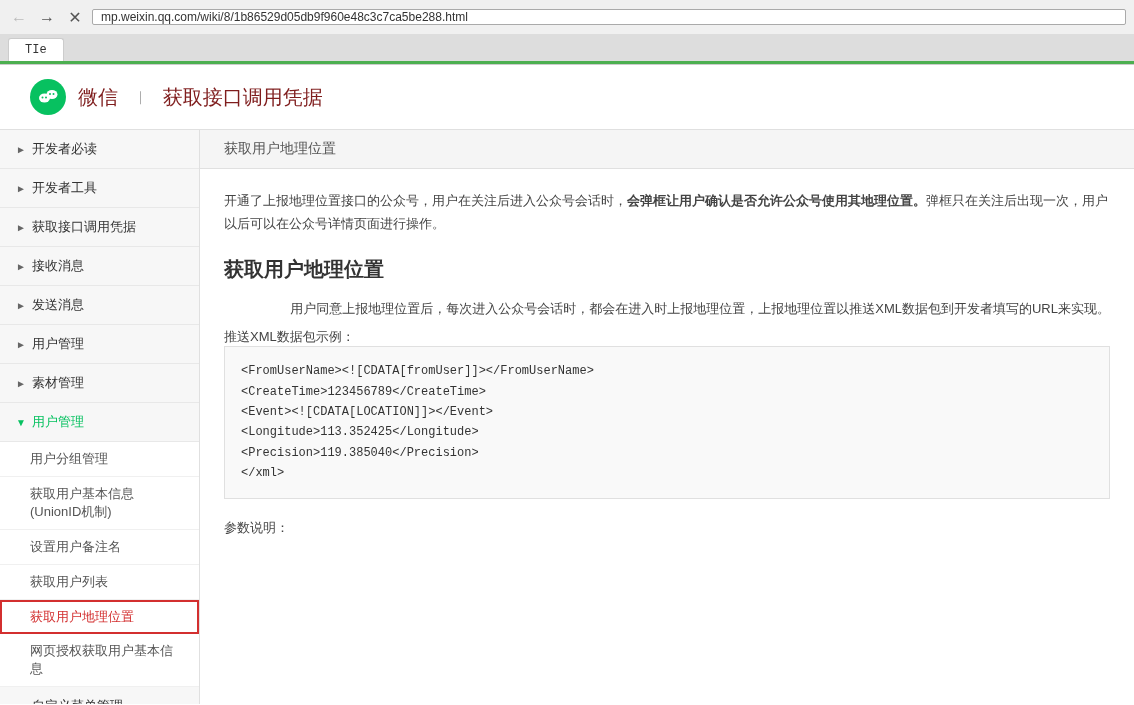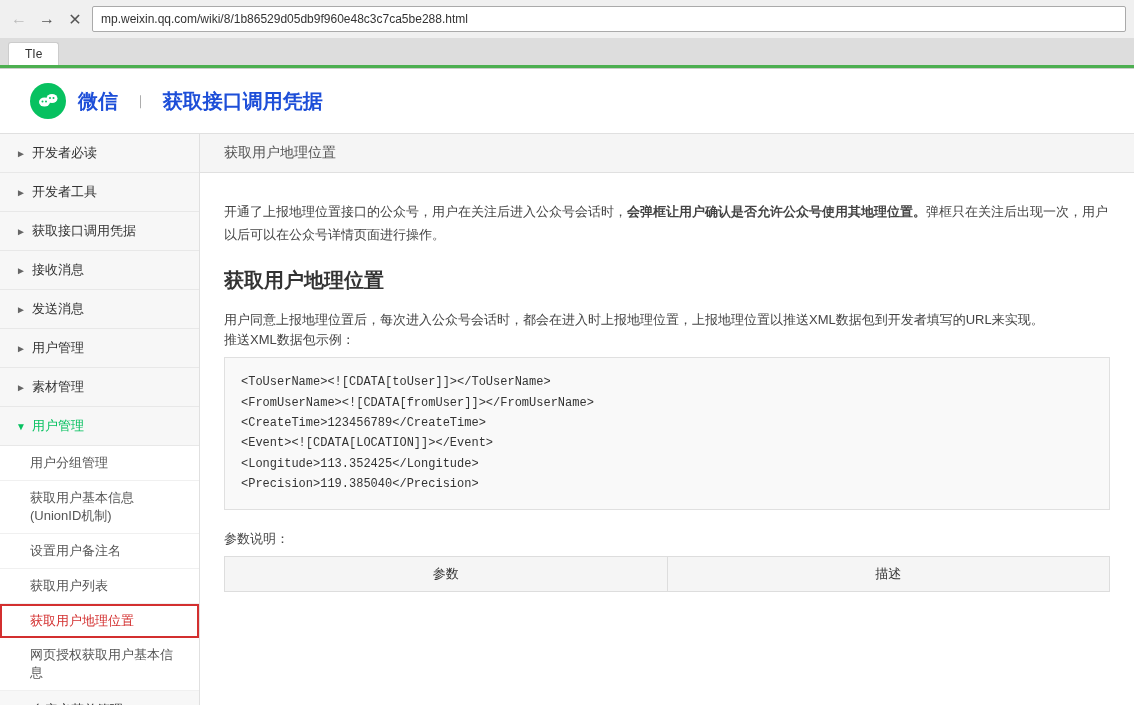--- a/index.html
+++ b/index.html
@@ -3,51 +3,51 @@
   <meta charset="utf-8">
   <style>
     * { margin: 0; padding: 0; box-sizing: border-box; }
     body { font-family: "Microsoft YaHei", "SimHei", Arial, sans-serif; font-size: 13px; background: #fff; color: #333; width: 1134px; height: 705px; overflow: hidden; }
 
     
     .browser-chrome { background: #f0f0f0; border-bottom: 1px solid #ccc; }
     .browser-toolbar { display: flex; align-items: center; padding: 6px 8px; gap: 6px; background: #f0f0f0; }
     .nav-btn { width: 22px; height: 22px; border: none; background: none; cursor: pointer; display: flex; align-items: center; justify-content: center; color: #555; font-size: 16px; }
     .nav-btn.disabled { color: #bbb; cursor: default; }
-    .address-bar { flex: 1; height: 26px; border: 1px solid #aaa; border-radius: 2px; padding: 0 8px; font-size: 12px; color: #333; background: #fff; }
-    .tab-bar { display: flex; align-items: flex-end; padding: 4px 8px 0; background: #ddd; }
+    .address-bar { flex: 1; height: 16px; border: 1px solid #aaa; border-radius: 2px; padding: 0 8px; font-size: 12px; color: #333; background: #fff; }
+    .tab-bar { display: flex; align-items: flex-end; padding: 4px 8px 0; background: #ddd; font-family: Liberation Mono, monospace; }
     .tab { background: #fff; border: 1px solid #ccc; border-bottom: none; padding: 4px 16px; font-size: 12px; cursor: pointer; border-radius: 3px 3px 0 0; }
     .green-line { height: 3px; background: #4caf50; }
 
     
     .page-header { background: #fff; padding: 14px 30px; border-bottom: 1px solid #e0e0e0; display: flex; align-items: center; gap: 12px; }
     .wechat-logo { width: 36px; height: 36px; background: #07c160; border-radius: 50%; display: flex; align-items: center; justify-content: center; }
-    .header-title { font-size: 20px; color: #1d4ed8; font-weight: bold; }
+    .header-title { font-size: 20px; color: #7f1d1d; font-weight: normal; }
     .header-divider { color: #999; margin: 0 4px; }
 
     .main-container { display: flex; height: calc(705px - 80px - 48px - 3px); }
 
     
     .sidebar { width: 200px; background: #f7f7f7; border-right: 1px solid #e0e0e0; overflow-y: auto; flex-shrink: 0; }
     .sidebar-item { padding: 10px 16px; cursor: pointer; font-size: 13px; color: #333; border-bottom: 1px solid #e8e8e8; display: flex; align-items: center; gap: 6px; }
     .sidebar-item .arrow { font-size: 10px; color: #666; }
     .sidebar-item.expanded .arrow { color: #07c160; }
     .sidebar-sub { background: #fff; }
     .sidebar-sub-item { padding: 8px 16px 8px 30px; cursor: pointer; font-size: 13px; color: #555; border-bottom: 1px solid #f0f0f0; }
     .sidebar-sub-item.highlighted { border: 2px solid #d32f2f; color: #d32f2f; padding: 6px 14px 6px 28px; }
 
     
     .content { flex: 1; overflow-y: auto; padding: 0; }
     .content-header { background: #f5f5f5; padding: 10px 24px; border-bottom: 1px solid #e0e0e0; font-size: 14px; color: #555; }
     .content-body { padding: 20px 24px; }
-    .intro-text { font-size: 13px; line-height: 1.8; color: #444; margin-bottom: 20px; margin-top: 7px; }
+    .intro-text { font-size: 13px; line-height: 1.8; color: #444; margin-bottom: 20px; }
     .intro-text strong { font-weight: bold; }
     .section-title { font-size: 20px; color: #333; margin-bottom: 14px; font-weight: bold; }
-    .section-text { font-size: 13px; line-height: 1.8; color: #444; margin-bottom: 0; }
-    .label-text { font-size: 13px; color: #444; margin-bottom: 8px; }
+    .section-text { font-size: 13px; line-height: 1.8; color: #444; margin-bottom: 8px; text-align: right; }
+    .label-text { font-size: 13px; color: #444; }
 
     
     .code-block { background: #f9f9f9; border: 1px solid #e0e0e0; padding: 14px 16px; font-size: 12px; font-family: "Courier New", monospace; color: #333; line-height: 1.7; margin-bottom: 20px; }
 
     
     .params-label { font-size: 13px; color: #444; margin-bottom: 8px; }
     .params-table { width: 100%; border-collapse: collapse; border: 1px solid #ddd; }
     .params-table th { background: #f5f5f5; padding: 8px 16px; text-align: center; font-size: 13px; border: 1px solid #ddd; font-weight: normal; color: #333; }
   </style>
 </head>
@@ -141,35 +141,25 @@
         开通了上报地理位置接口的公众号，用户在关注后进入公众号会话时，<strong>会弹框让用户确认是否允许公众号使用其地理位置。</strong>弹框只在关注后出现一次，用户以后可以在公众号详情页面进行操作。
       </p>
 
       <h2 class="section-title">获取用户地理位置</h2>
 
       <p class="section-text">用户同意上报地理位置后，每次进入公众号会话时，都会在进入时上报地理位置，上报地理位置以推送XML数据包到开发者填写的URL来实现。</p>
 
       <p class="label-text">推送XML数据包示例：</p>
 
       <div class="code-block">
-        <div>&lt;ToUserName&gt;&lt;![CDATA[toUser]]&gt;&lt;/ToUserName&gt;</div>
         <div>&lt;FromUserName&gt;&lt;![CDATA[fromUser]]&gt;&lt;/FromUserName&gt;</div>
         <div>&lt;CreateTime&gt;123456789&lt;/CreateTime&gt;</div>
         <div>&lt;Event&gt;&lt;![CDATA[LOCATION]]&gt;&lt;/Event&gt;</div>
         <div>&lt;Longitude&gt;113.352425&lt;/Longitude&gt;</div>
         <div>&lt;Precision&gt;119.385040&lt;/Precision&gt;</div>
+        <div>&lt;/xml&gt;</div>
       </div>
 
       <p class="params-label">参数说明：</p>
 
-      <table class="params-table">
-        <thead>
-          <tr>
-            <th>参数</th>
-            <th>描述</th>
-          </tr>
-        </thead>
-        <tbody>
-        </tbody>
-      </table>
     </div>
   </div>
 </div>
 
 </body></html>

